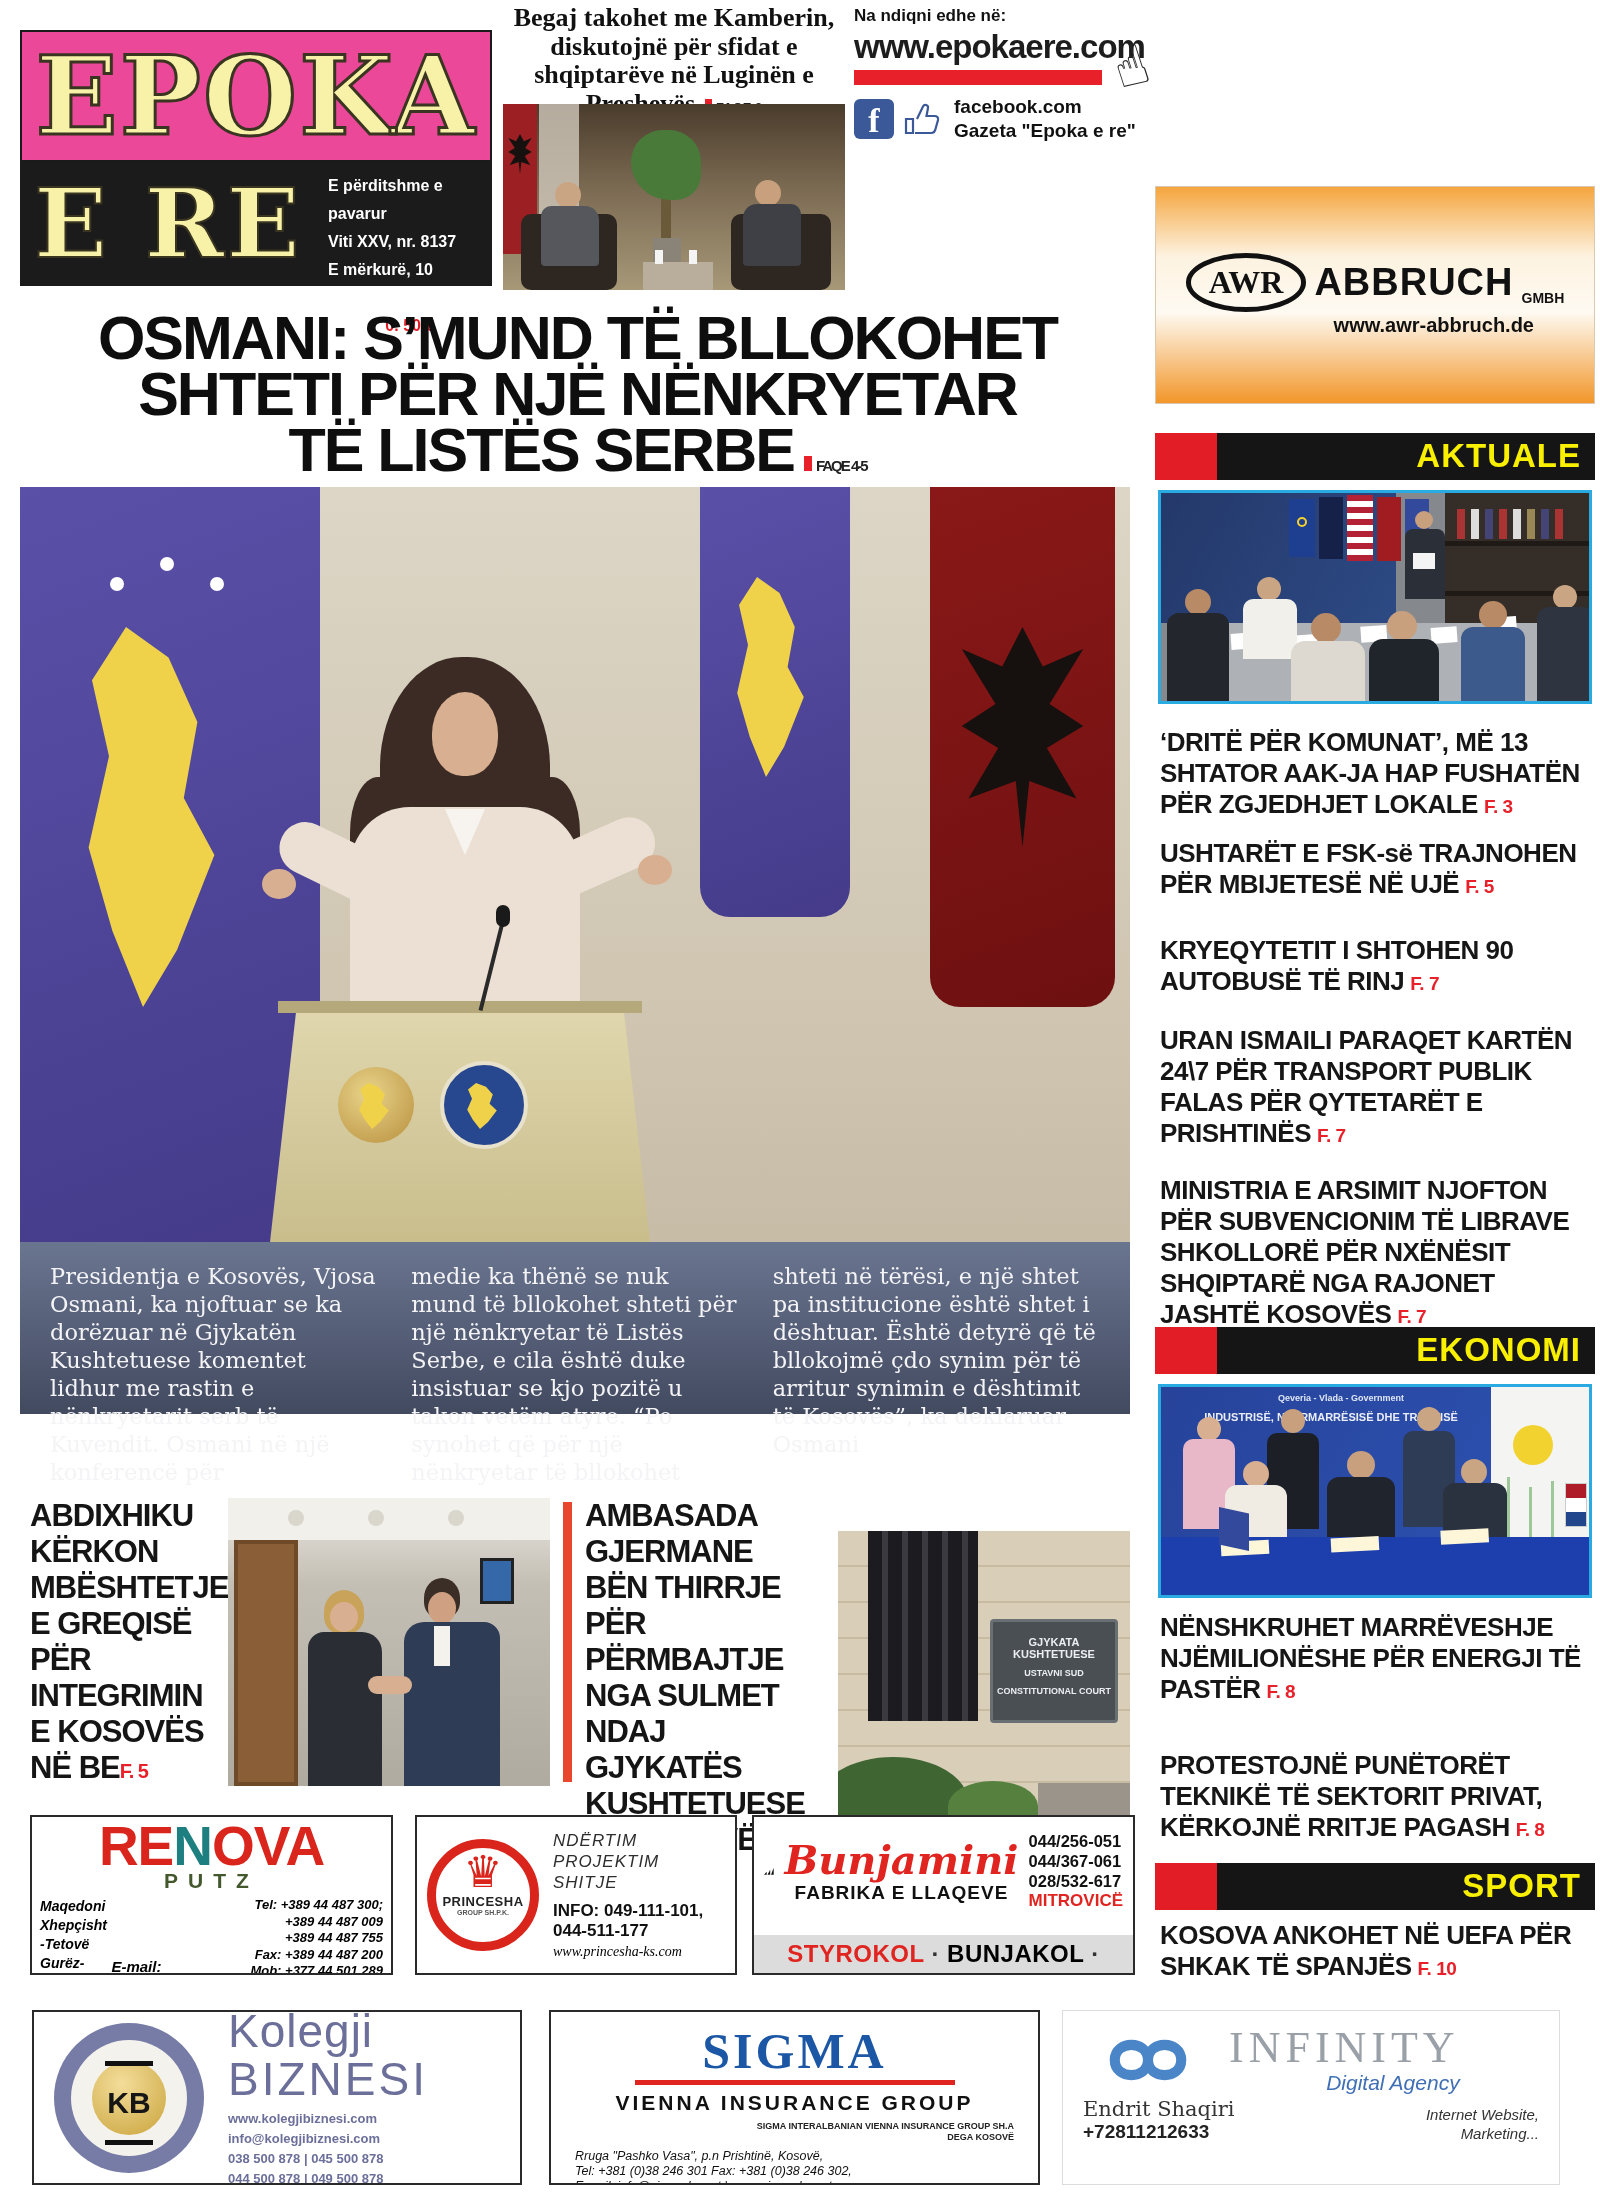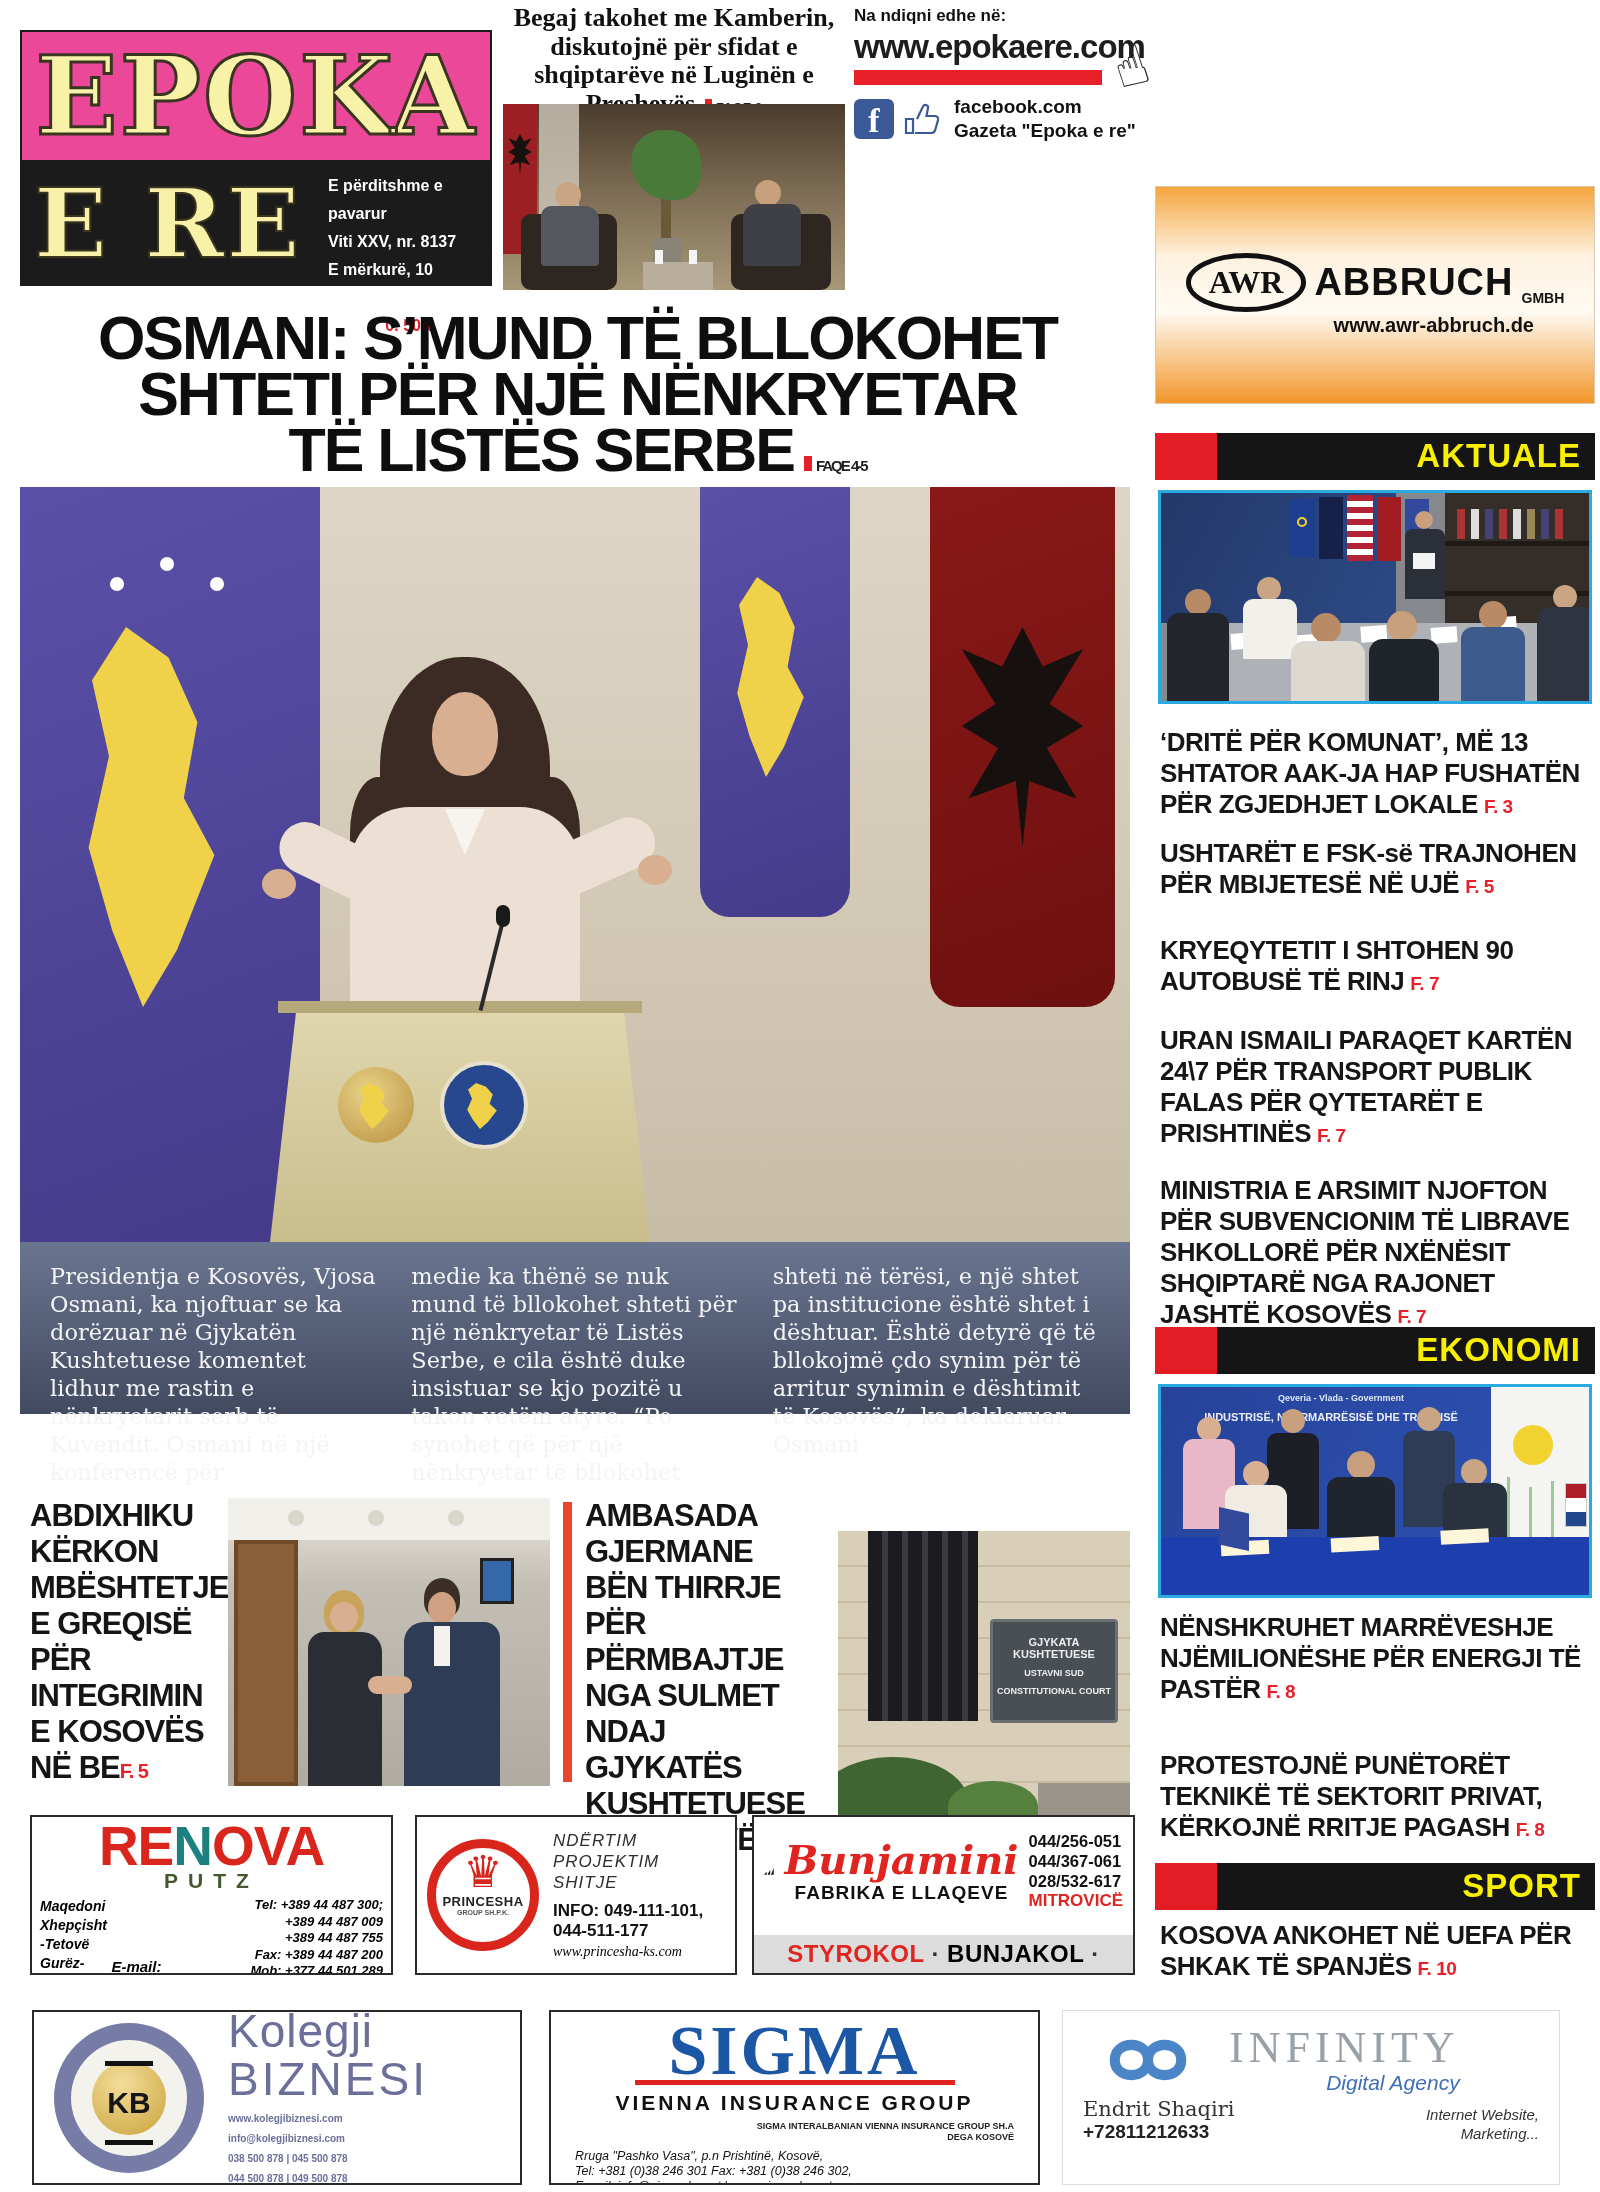--- a/index.html
+++ b/index.html
@@ -98,23 +98,23 @@
   .bunj-city { color:#e02420; font-weight:bold; font-size:17px; }
   .bunj-band { position:absolute; left:0; right:0; bottom:0; height:38px; background:#dcdcdc; text-align:center; font-weight:bold; font-size:24px; line-height:38px; letter-spacing:0.5px; }
   .bunj-band .p1 { color:#e02420; } .bunj-band .p2 { color:#000000; } .bunj-band .sep { color:#333; }
 
   .kb-outer { width:150px; height:150px; background:#767ca6; border-radius:50%; display:flex; align-items:center; justify-content:center; }
   .kb-inner { width:116px; height:116px; background:#f4f2ec; border-radius:50%; display:flex; align-items:center; justify-content:center; }
   .kb-core { width:74px; height:74px; background:radial-gradient(circle at 40% 30%,#f3dd9a,#caa43c); border-radius:50%; text-align:center; }
   .kb-mono { font-weight:bold; font-size:30px; color:#161616; line-height:74px; border-top:5px solid #111; border-bottom:5px solid #111; display:inline-block; padding:0 2px; }
   .kb-right { color:#6b6f99; }
   .kb-name { font-size:46px; line-height:48px; letter-spacing:1px; }
-  .kb-small { font-weight:bold; font-size:10px; line-height:20px; margin-top:6px; }
-
-  .sigma-name { color:#1c57a5; font-family:"Liberation Serif",serif; font-weight:bold; font-size:70px; letter-spacing:3px; line-height:54px; }
+  .kb-small { font-weight:bold; font-size:13px; line-height:20px; margin-top:6px; }
+
+  .sigma-name { color:#1c57a5; font-family:"Liberation Serif",serif; font-weight:bold; font-size:50px; letter-spacing:3px; line-height:54px; }
   .sigma-underline { width:320px; height:5px; background:#e02420; margin:2px auto 6px auto; }
   .sigma-group { font-size:21px; font-weight:bold; color:#111; letter-spacing:3px; }
   .sigma-small { font-size:9px; font-weight:bold; color:#222; text-align:right; line-height:11px; margin-top:6px; }
   .sigma-addr { font-style:italic; font-size:12.5px; line-height:15px; color:#111; text-align:left; margin-top:6px; }
 
   .inf-name { color:#9aa0a8; font-size:44px; letter-spacing:5px; line-height:46px; font-family:"Liberation Serif",serif; }
   .inf-sub { color:#3f6fb5; font-style:italic; font-size:21px; }
   .inf-contact { font-family:"DejaVu Serif",serif; font-size:21px; color:#333; }
   .inf-phone { font-weight:bold; font-size:19px; color:#222; }
   .inf-tag { font-style:italic; font-size:15px; line-height:19px; color:#333; text-align:right; }

